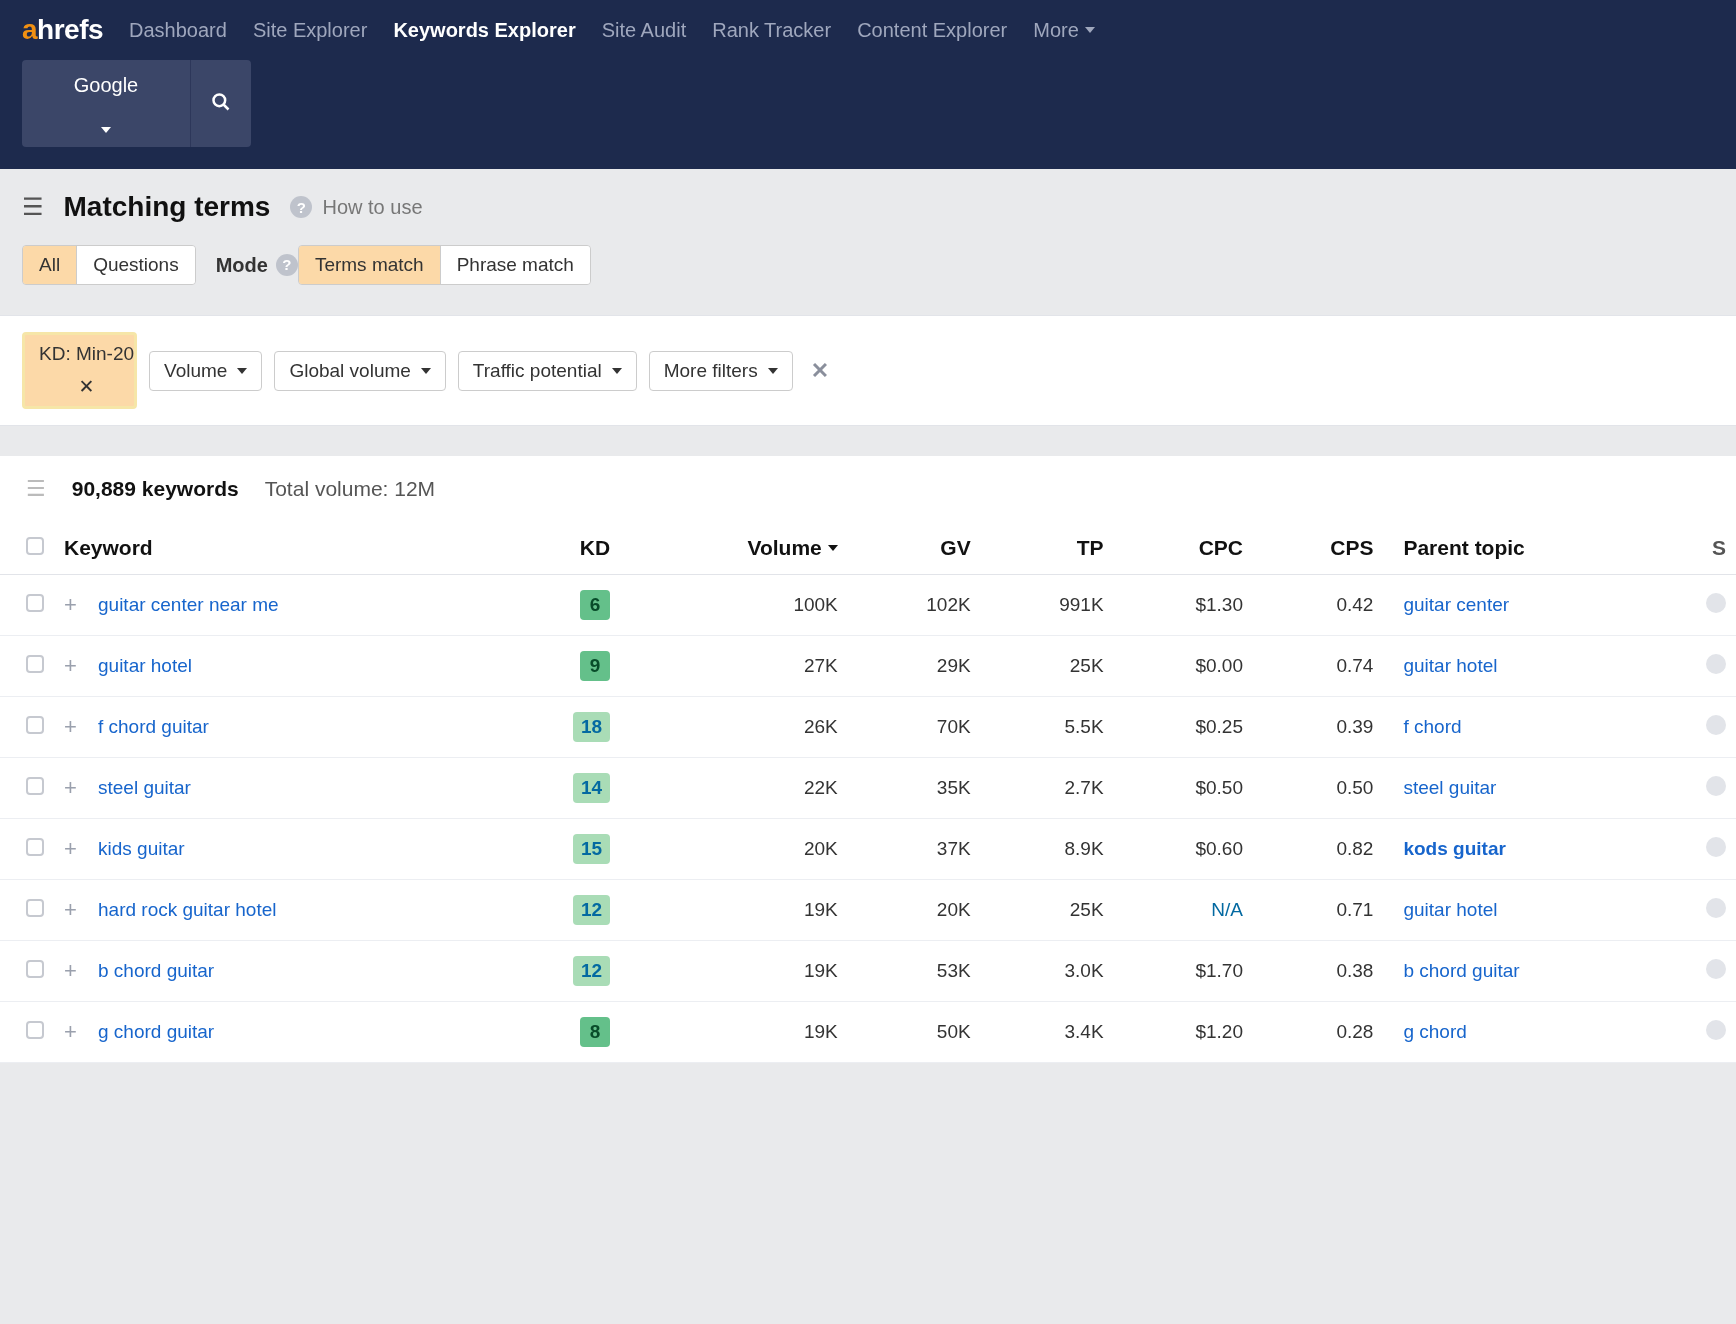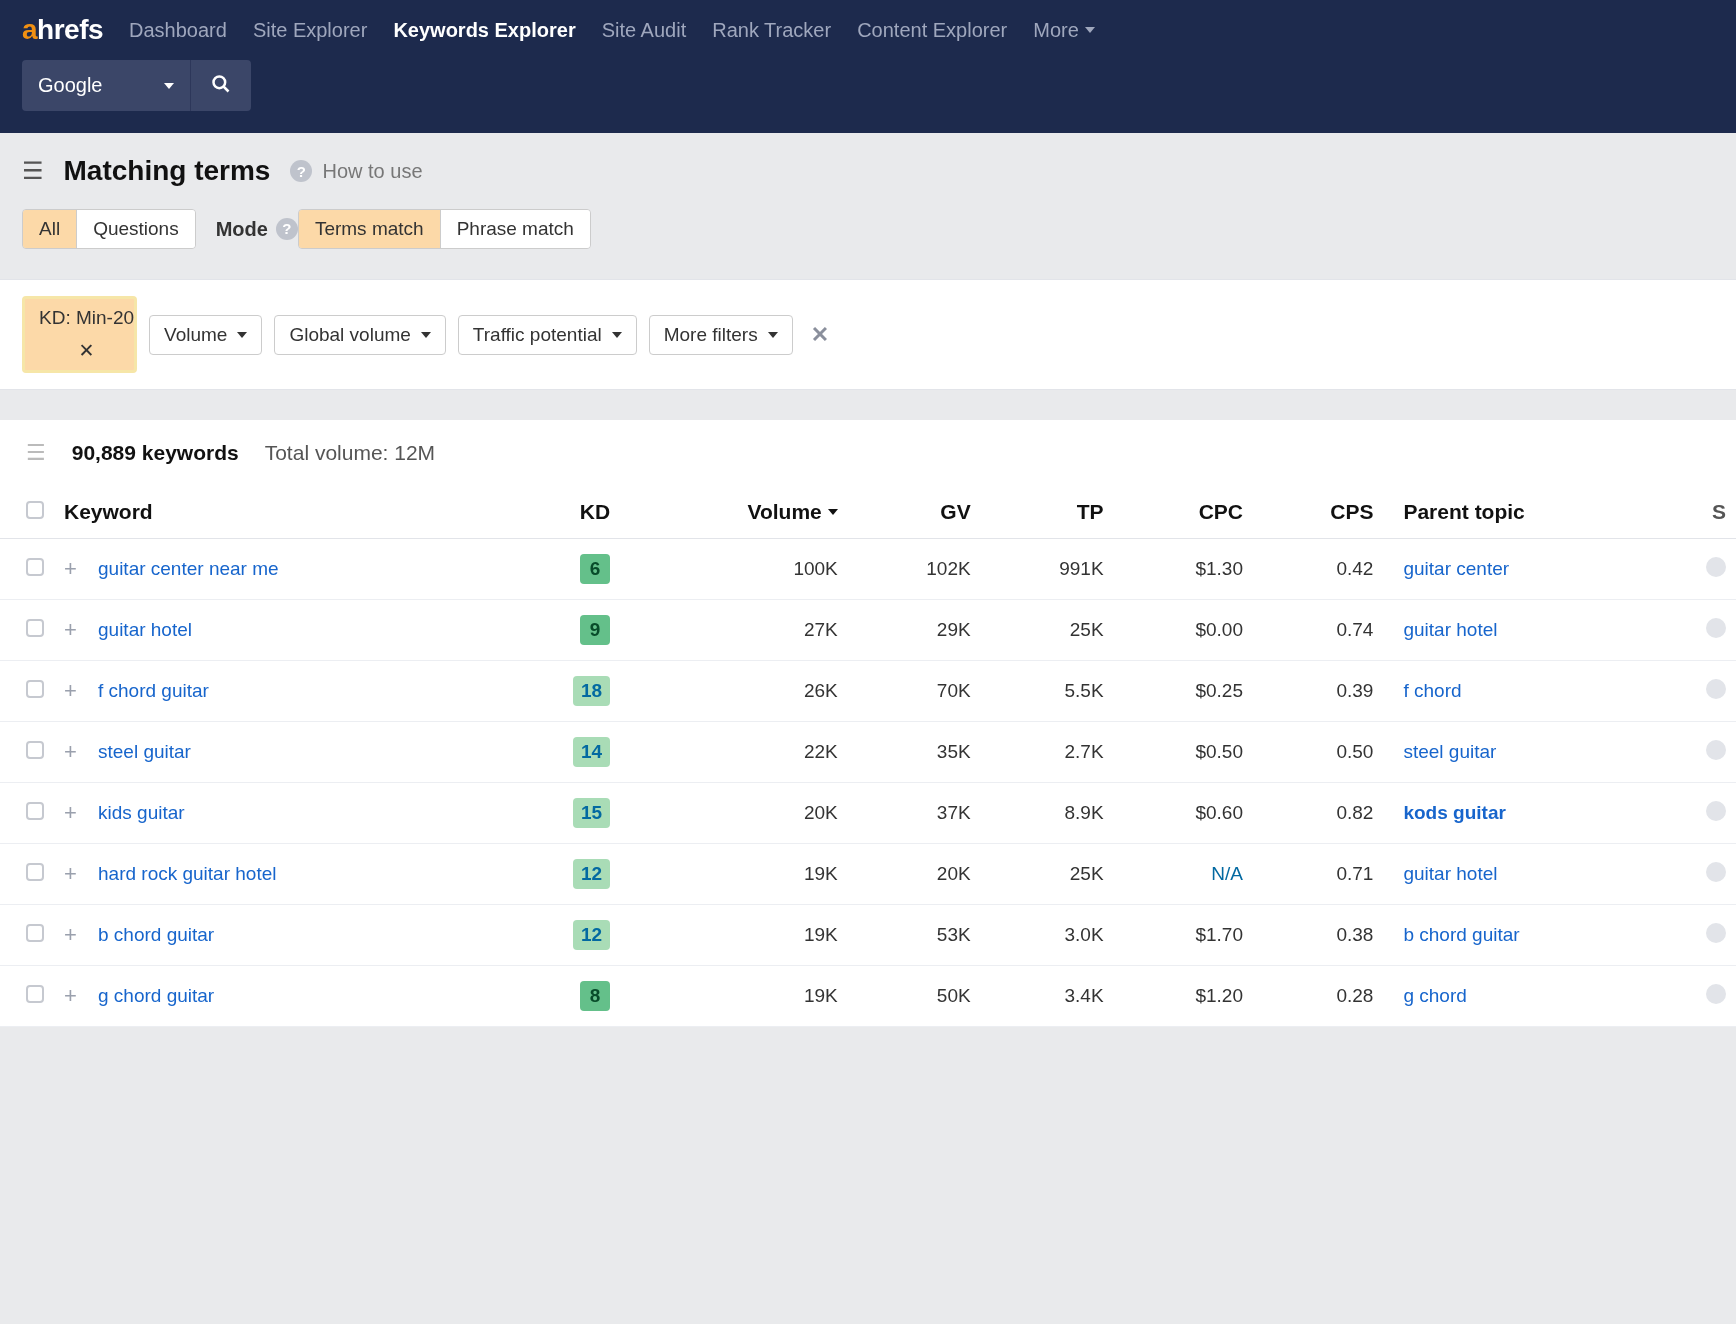--- a/index.html
+++ b/index.html
@@ -8,21 +8,21 @@
   .topbar { background: #1d2a4d; padding: 14px 22px; display: flex; align-items: center; gap: 26px; }
   .logo { font-weight: 800; font-size: 28px; letter-spacing: -0.5px; }
   .logo-a { color: #f19012; }
   .logo-rest { color: #fff; }
   .nav { display: flex; gap: 26px; }
   .nav-item { color: #9fa7bd; font-size: 20px; cursor: pointer; }
   .nav-item.active { color: #fff; font-weight: 600; }
   .nav-more { display:flex; align-items:center; gap:6px; }
   
   .searchrow { background: #1d2a4d; padding: 0 22px 22px 22px; display:flex; gap:0; }
-  .se-select { background:#3b4668; color:#fff; border:none; font-size:20px; padding:14px 16px; display:flex; align-items:center; gap:30px; border-radius:4px 0 0 4px; cursor:pointer; width:168px; justify-content:space-between;}
+  .se-select { background:#3b4668; color:#fff; border:none; font-size:20px; padding:14px 16px; display:flex; align-items:center; gap:30px; border-radius:4px 0 0 4px; cursor:pointer; width:168px; justify-content:space-between;flex-direction:column;}
   .se-input { flex:1; background:#3b4668; border:none; color:#fff; font-size:20px; padding:14px 16px; outline:none; border-left:1px solid #2d375a;}
   .country-select { background:#3b4668; color:#fff; border:none; font-size:20px; padding:14px 18px; display:flex;align-items:center; gap:14px; border-left:1px solid #2d375a; cursor:pointer;}
   .search-btn { background:#3b4668; color:#fff; border:none; padding:14px 20px; border-left:1px solid #2d375a; border-radius:0 4px 4px 0; cursor:pointer;}
   
   .page { padding: 22px 0 0 22px; }
   .title-row { display:flex; align-items:center; gap:20px; margin-bottom:22px; }
   .hamburger { font-size:24px; color:#555; cursor:pointer; }
   .page-title { font-size:28px; font-weight:800; color:#111; }
   .help { display:flex; align-items:center; gap:10px; color:#777; font-size:20px; }
   .help-icon { display:inline-flex; width:22px;height:22px;border-radius:50%;background:#bfc3cc;color:#fff;align-items:center;justify-content:center;font-size:15px;font-weight:700;}

